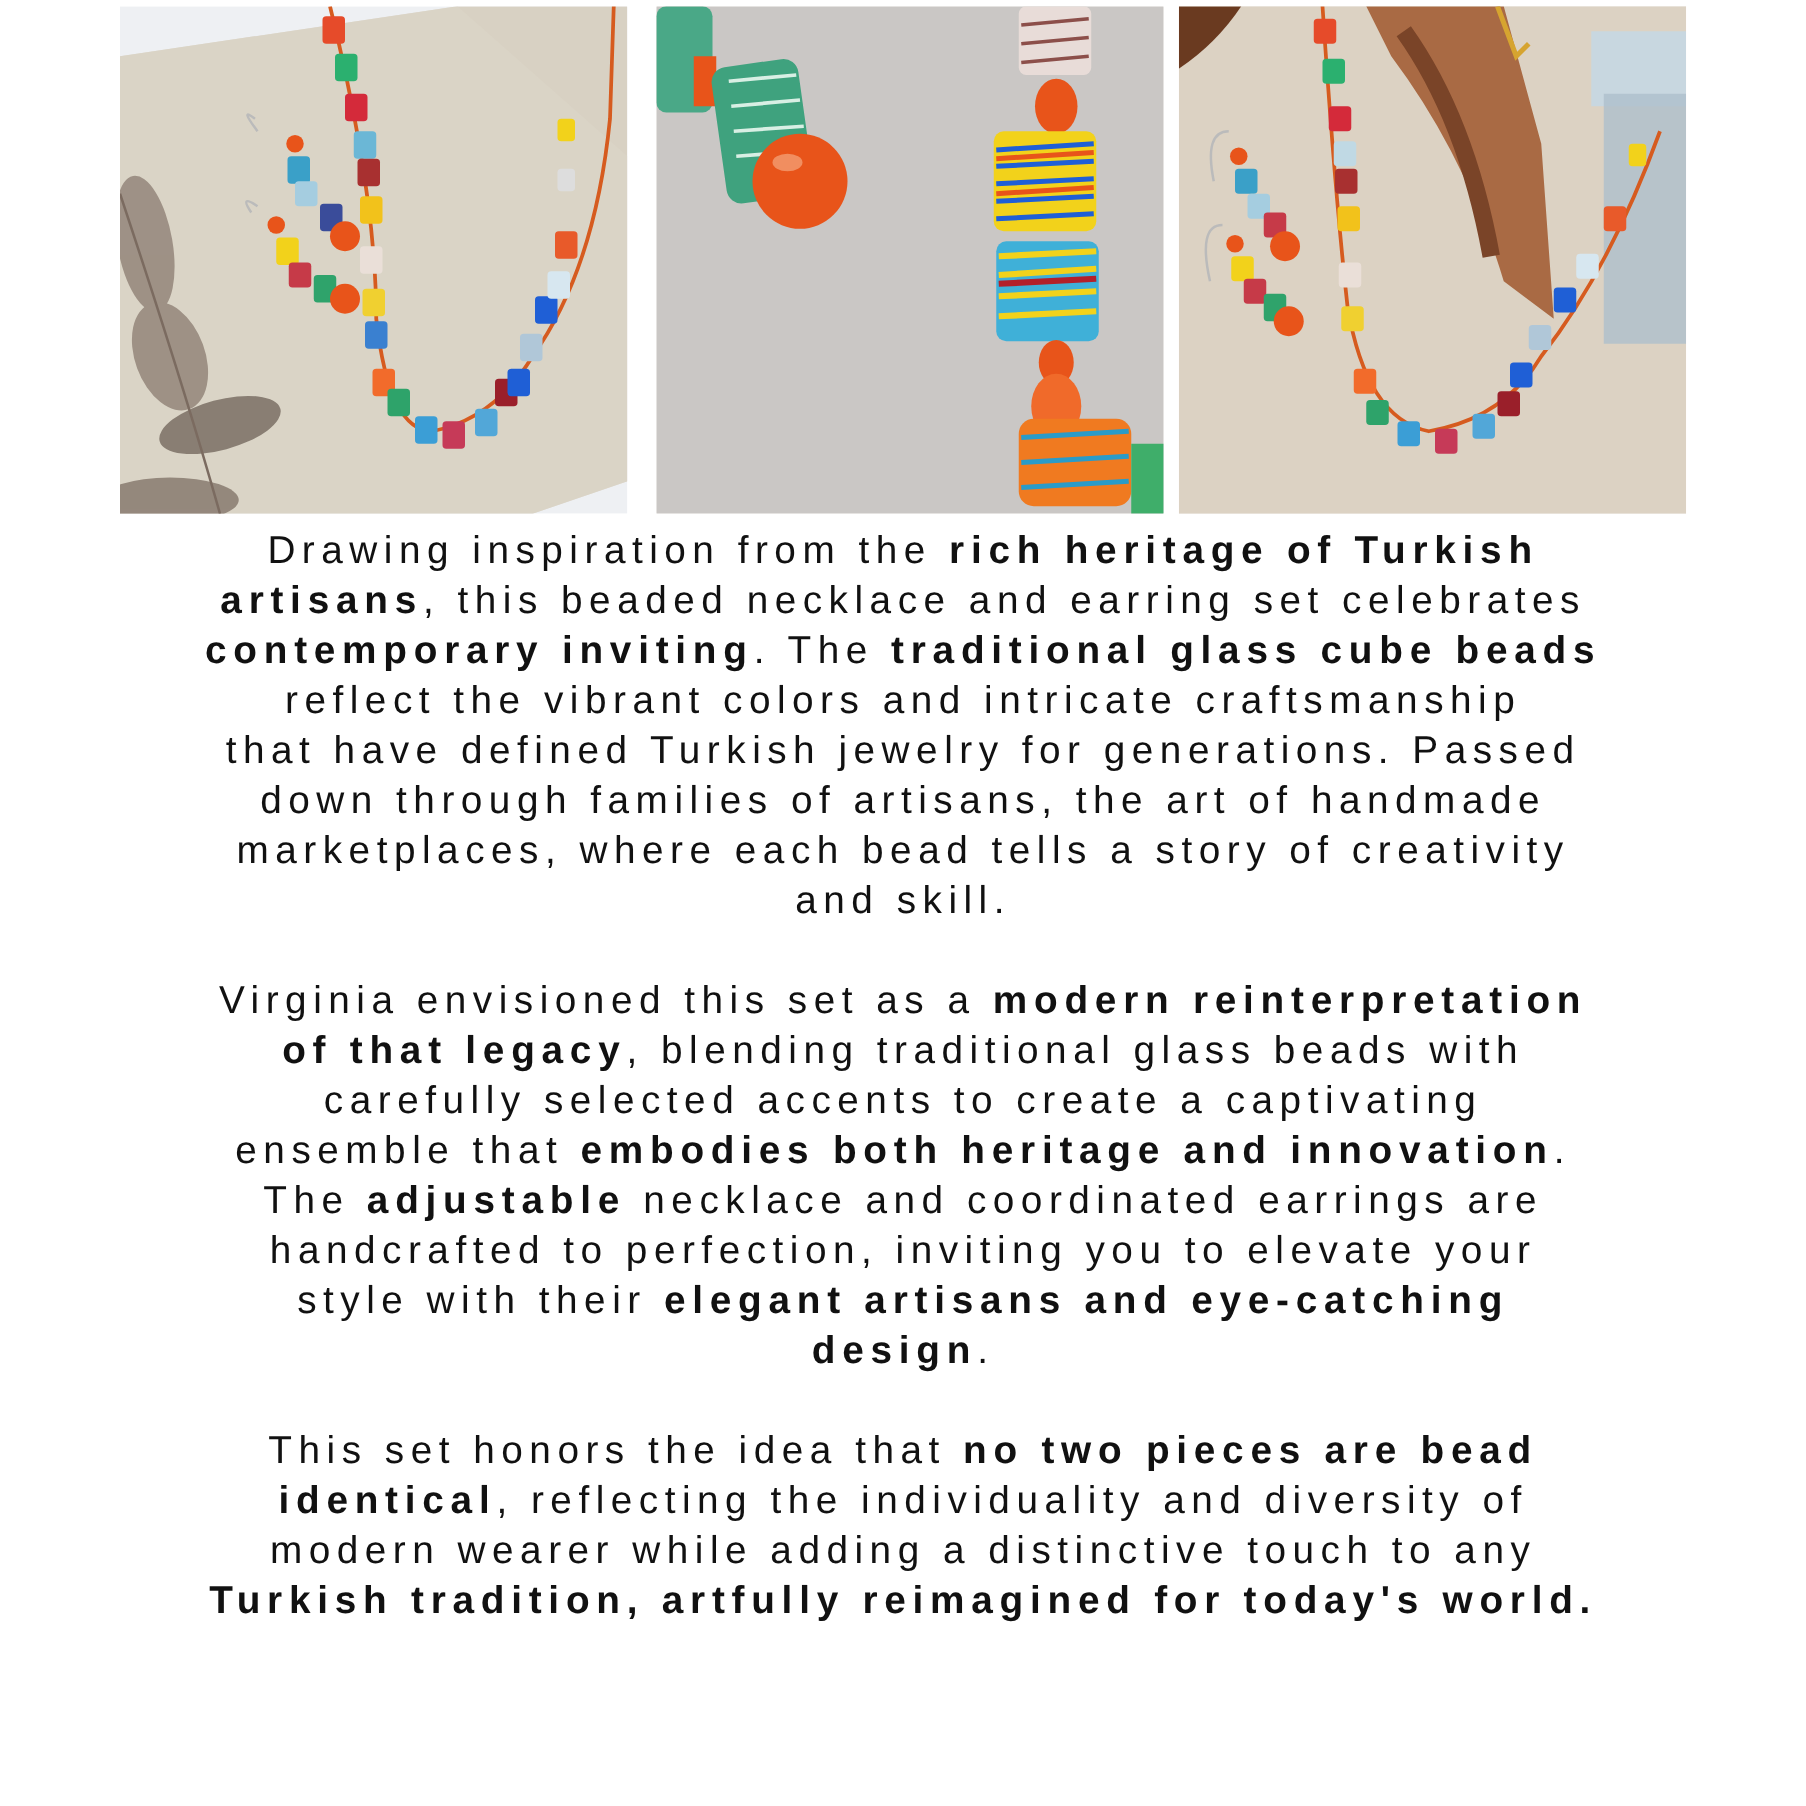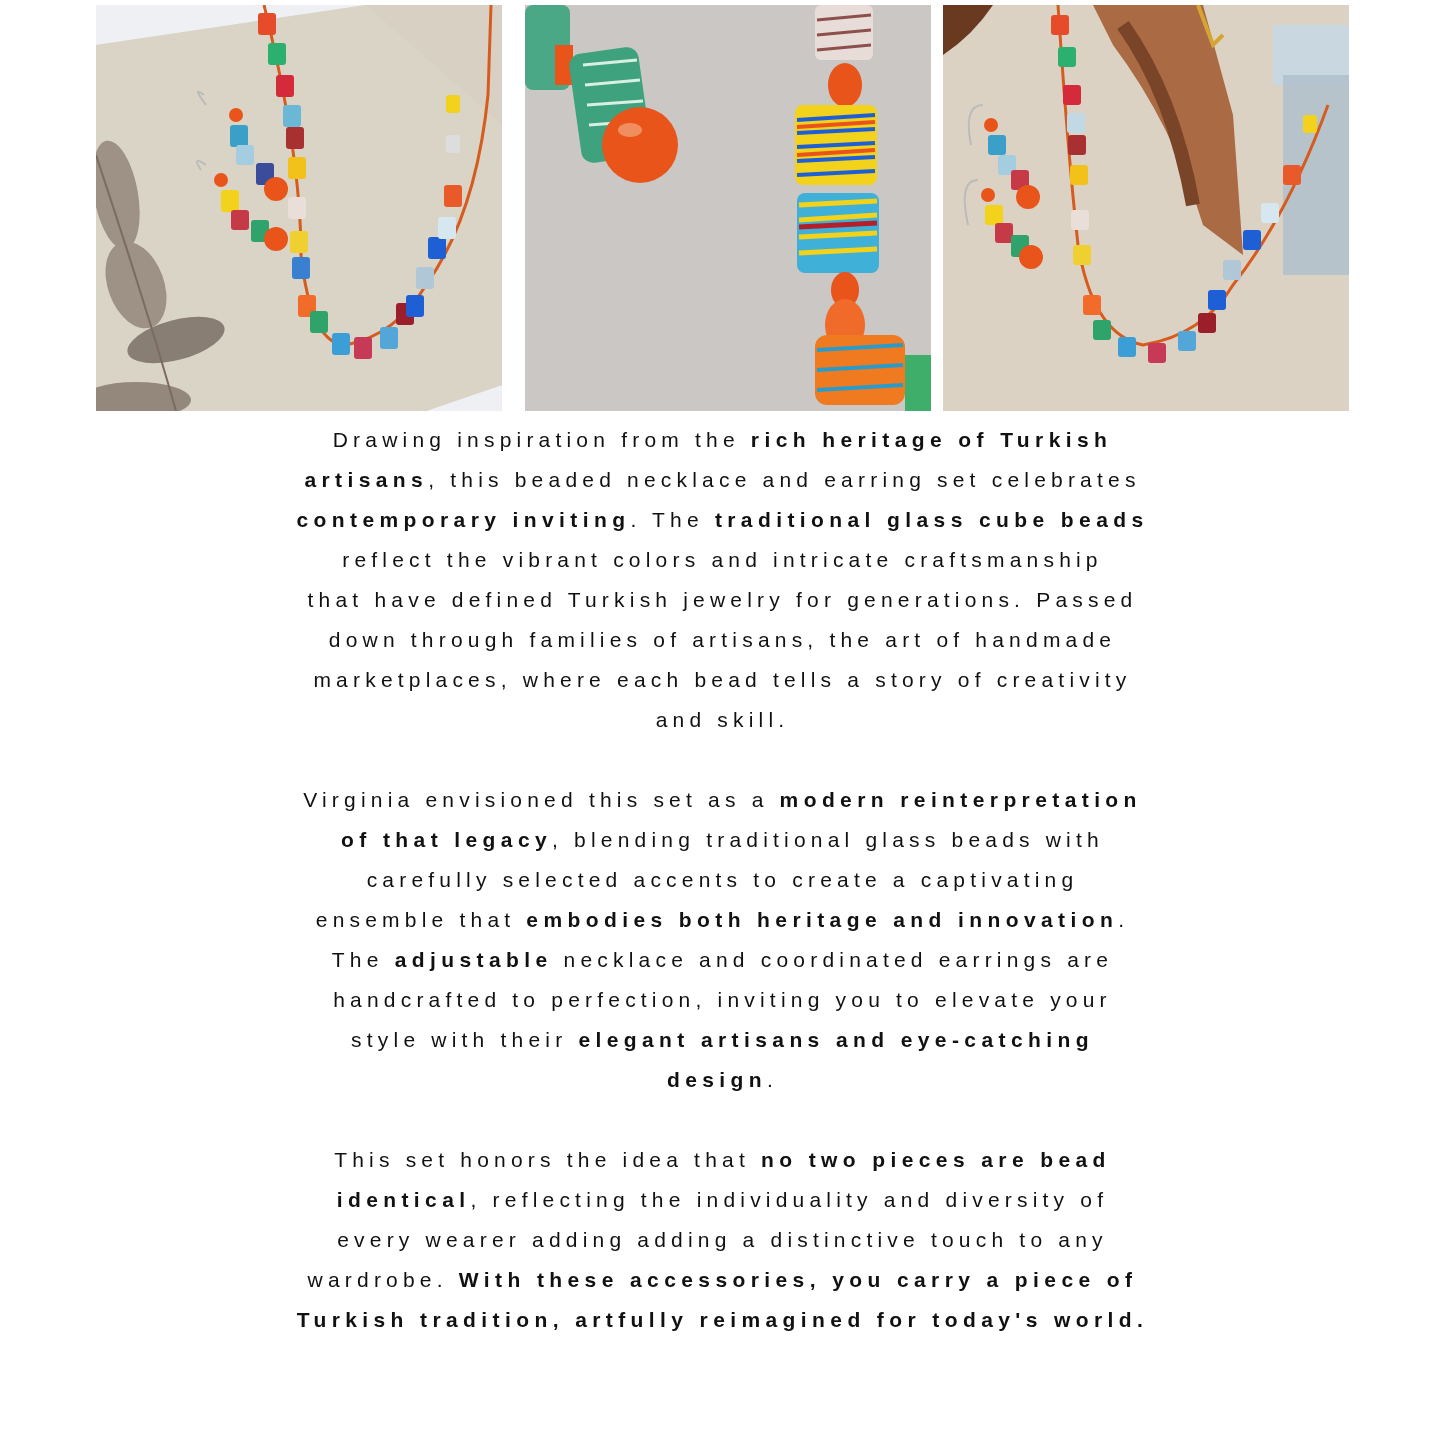--- a/index.html
+++ b/index.html
@@ -7,21 +7,21 @@
          font-family: "Liberation Sans", "DejaVu Sans", sans-serif; color: #111; }
 
   .photo-strip { position: absolute; top: 5px; left: 0; width: 1445px; height: 406px; }
   .photo { position: absolute; top: 0; height: 406px; overflow: hidden; }
   .photo svg { display: block; width: 100%; height: 100%; }
   .photo-1 { left: 96px; width: 406px; }
   .photo-2 { left: 525px; width: 406px; }
   .photo-3 { left: 943px; width: 406px; }
 
   .description { position: absolute; top: 420px; left: 0; width: 1445px; text-align: center; }
-  .para { margin: 0; font-size: 21px; line-height: 40px; letter-spacing: 5.2px;
+  .para { margin: 0; font-size: 31px; line-height: 40px; letter-spacing: 5.2px;
           font-weight: 300; color: #111; white-space: nowrap; }
   .para .line { display: block; height: 40px; }
   .para b { font-weight: 700; letter-spacing: 5.4px; }
   .gap { height: 40px; }
 </style>
 </head>
 <body>
 
 <div class="photo-strip">
 
@@ -184,17 +184,16 @@
       <span class="line"><span>ensemble that </span><b>embodies both heritage and innovation</b><span>.</span></span>
       <span class="line"><span>The </span><b>adjustable</b><span> necklace and coordinated earrings are</span></span>
       <span class="line"><span>handcrafted to perfection, inviting you to elevate your</span></span>
       <span class="line"><span>style with their </span><b>elegant artisans and eye-catching</b></span>
       <span class="line"><b>design</b><span>.</span></span>
     </p>
   <div class="gap"></div>
   <p class="para">
       <span class="line"><span>This set honors the idea that </span><b>no two pieces are bead</b></span>
       <span class="line"><b>identical</b><span>, reflecting the individuality and diversity of</span></span>
-      <span class="line"><span>every wearer adding adding a distinctive touch to any</span></span>
-      <span class="line"><span>wardrobe. </span><b>With these accessories, you carry a piece of</b></span>
+      <span class="line"><span>modern wearer while adding a distinctive touch to any</span></span>
       <span class="line"><b>Turkish tradition, artfully reimagined for today's world.</b></span>
     </p>
 </div>
 
 </body></html>

